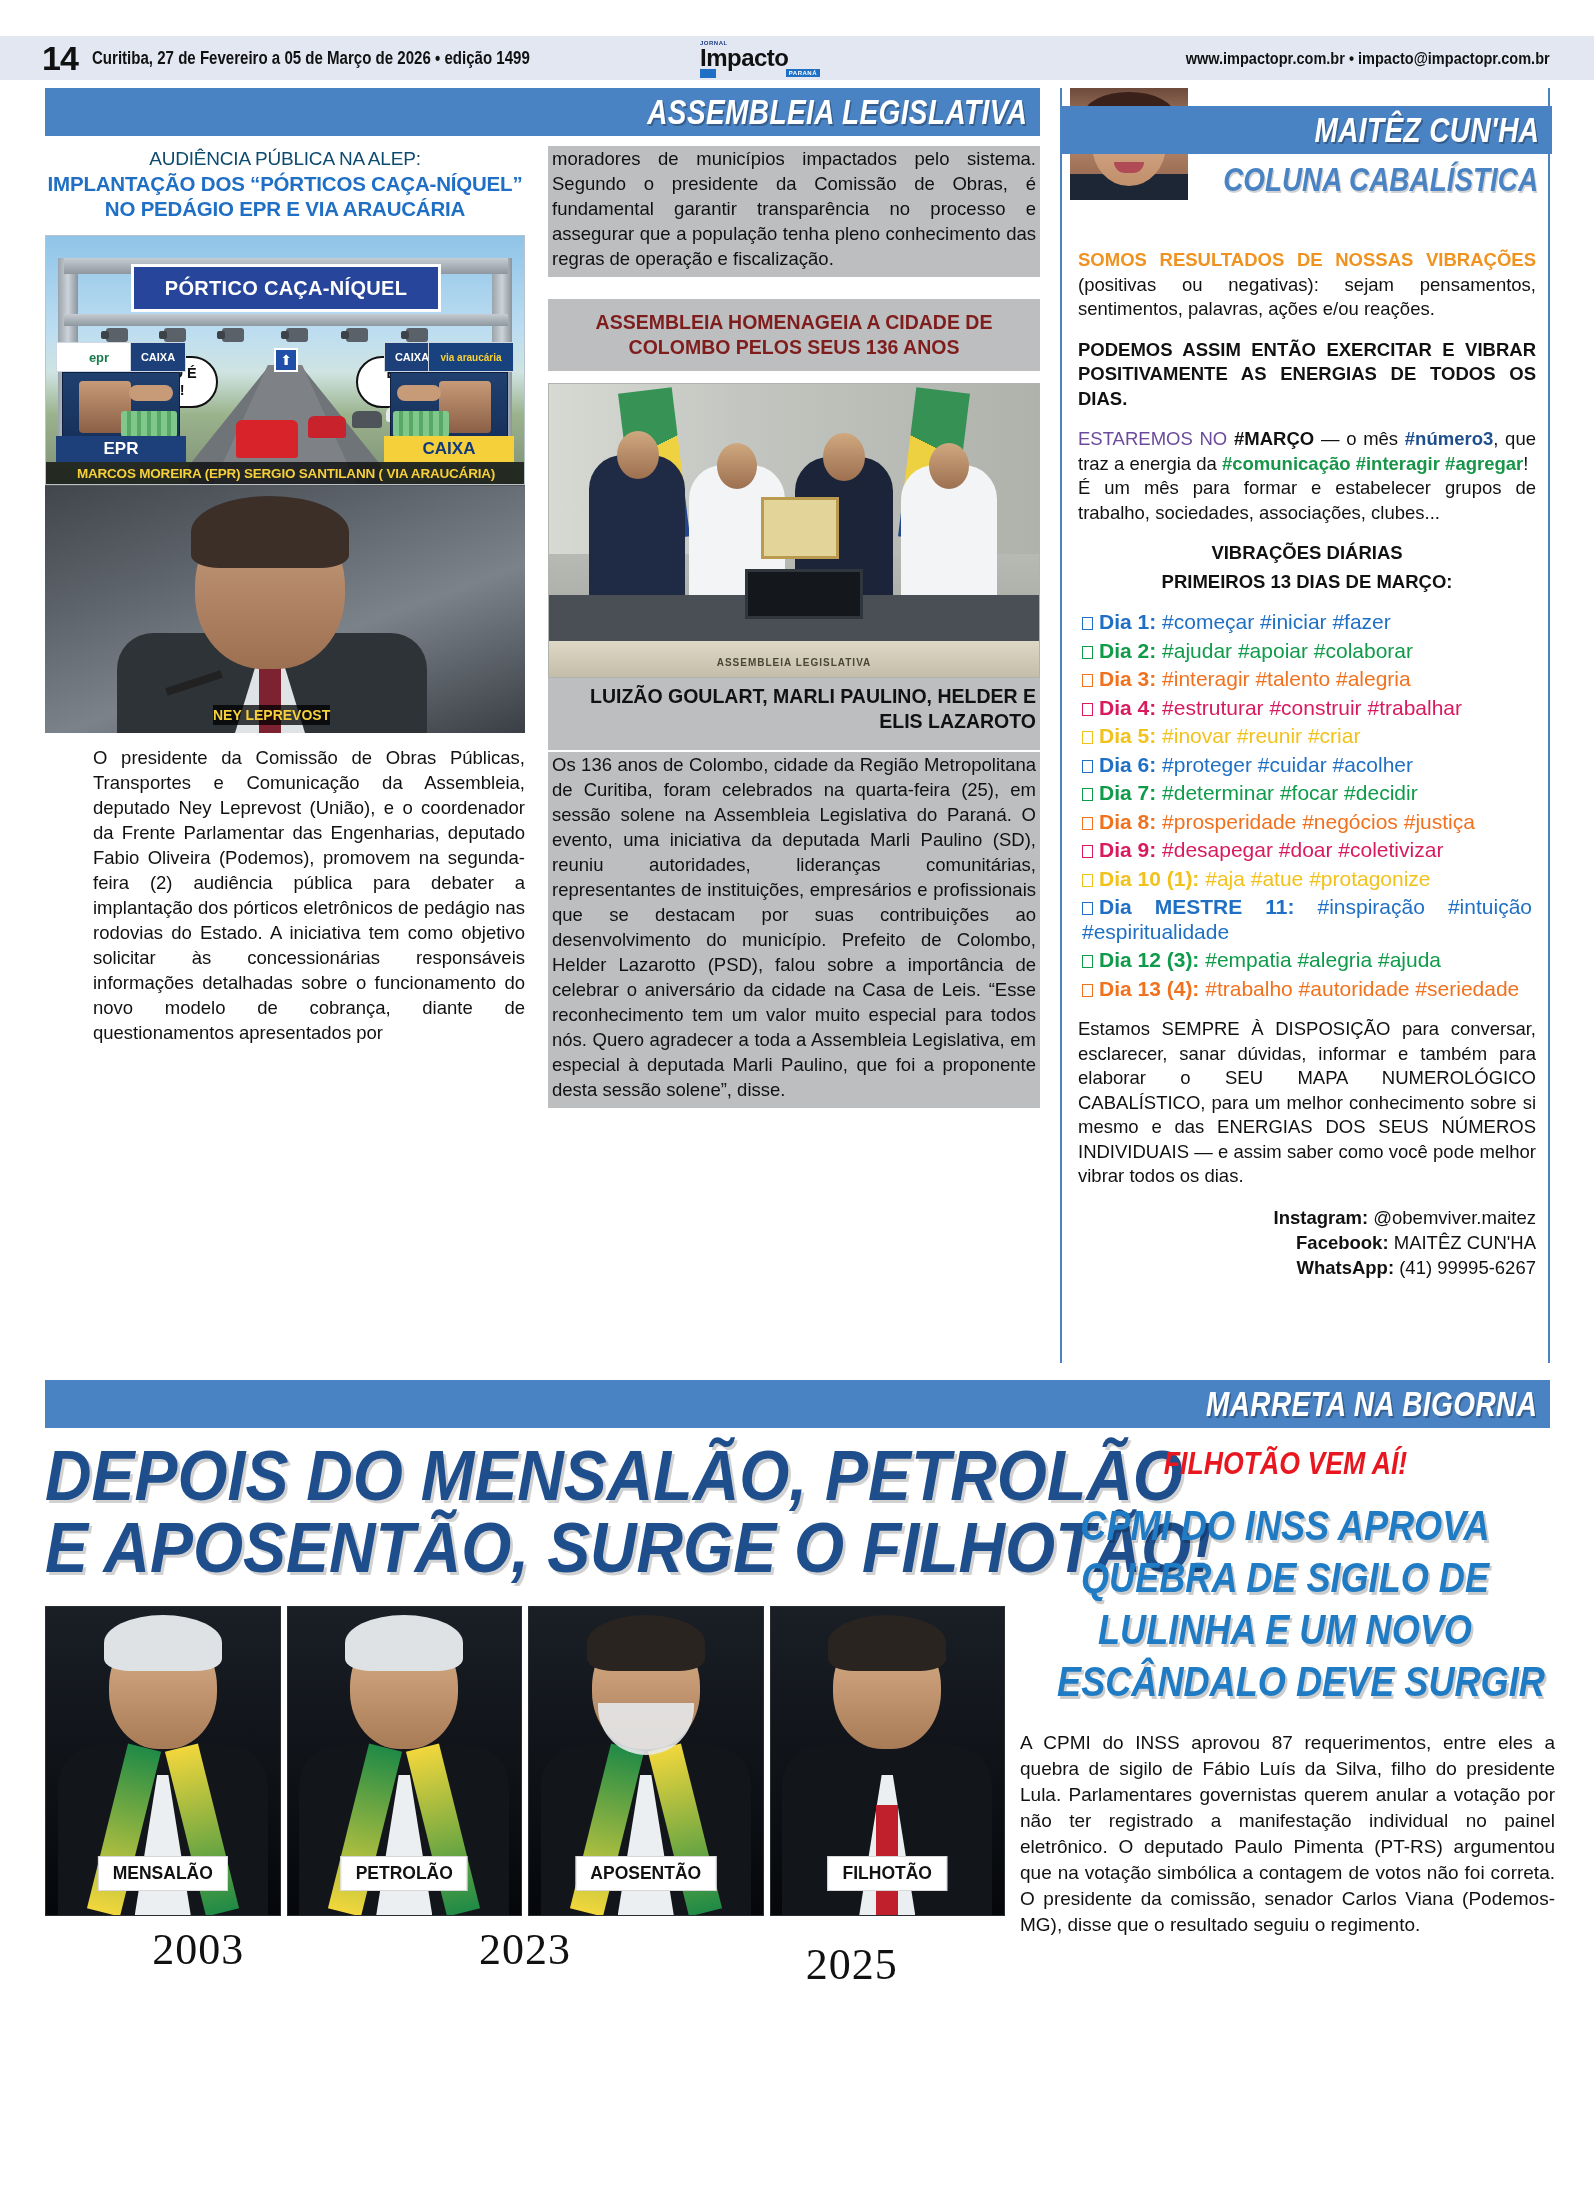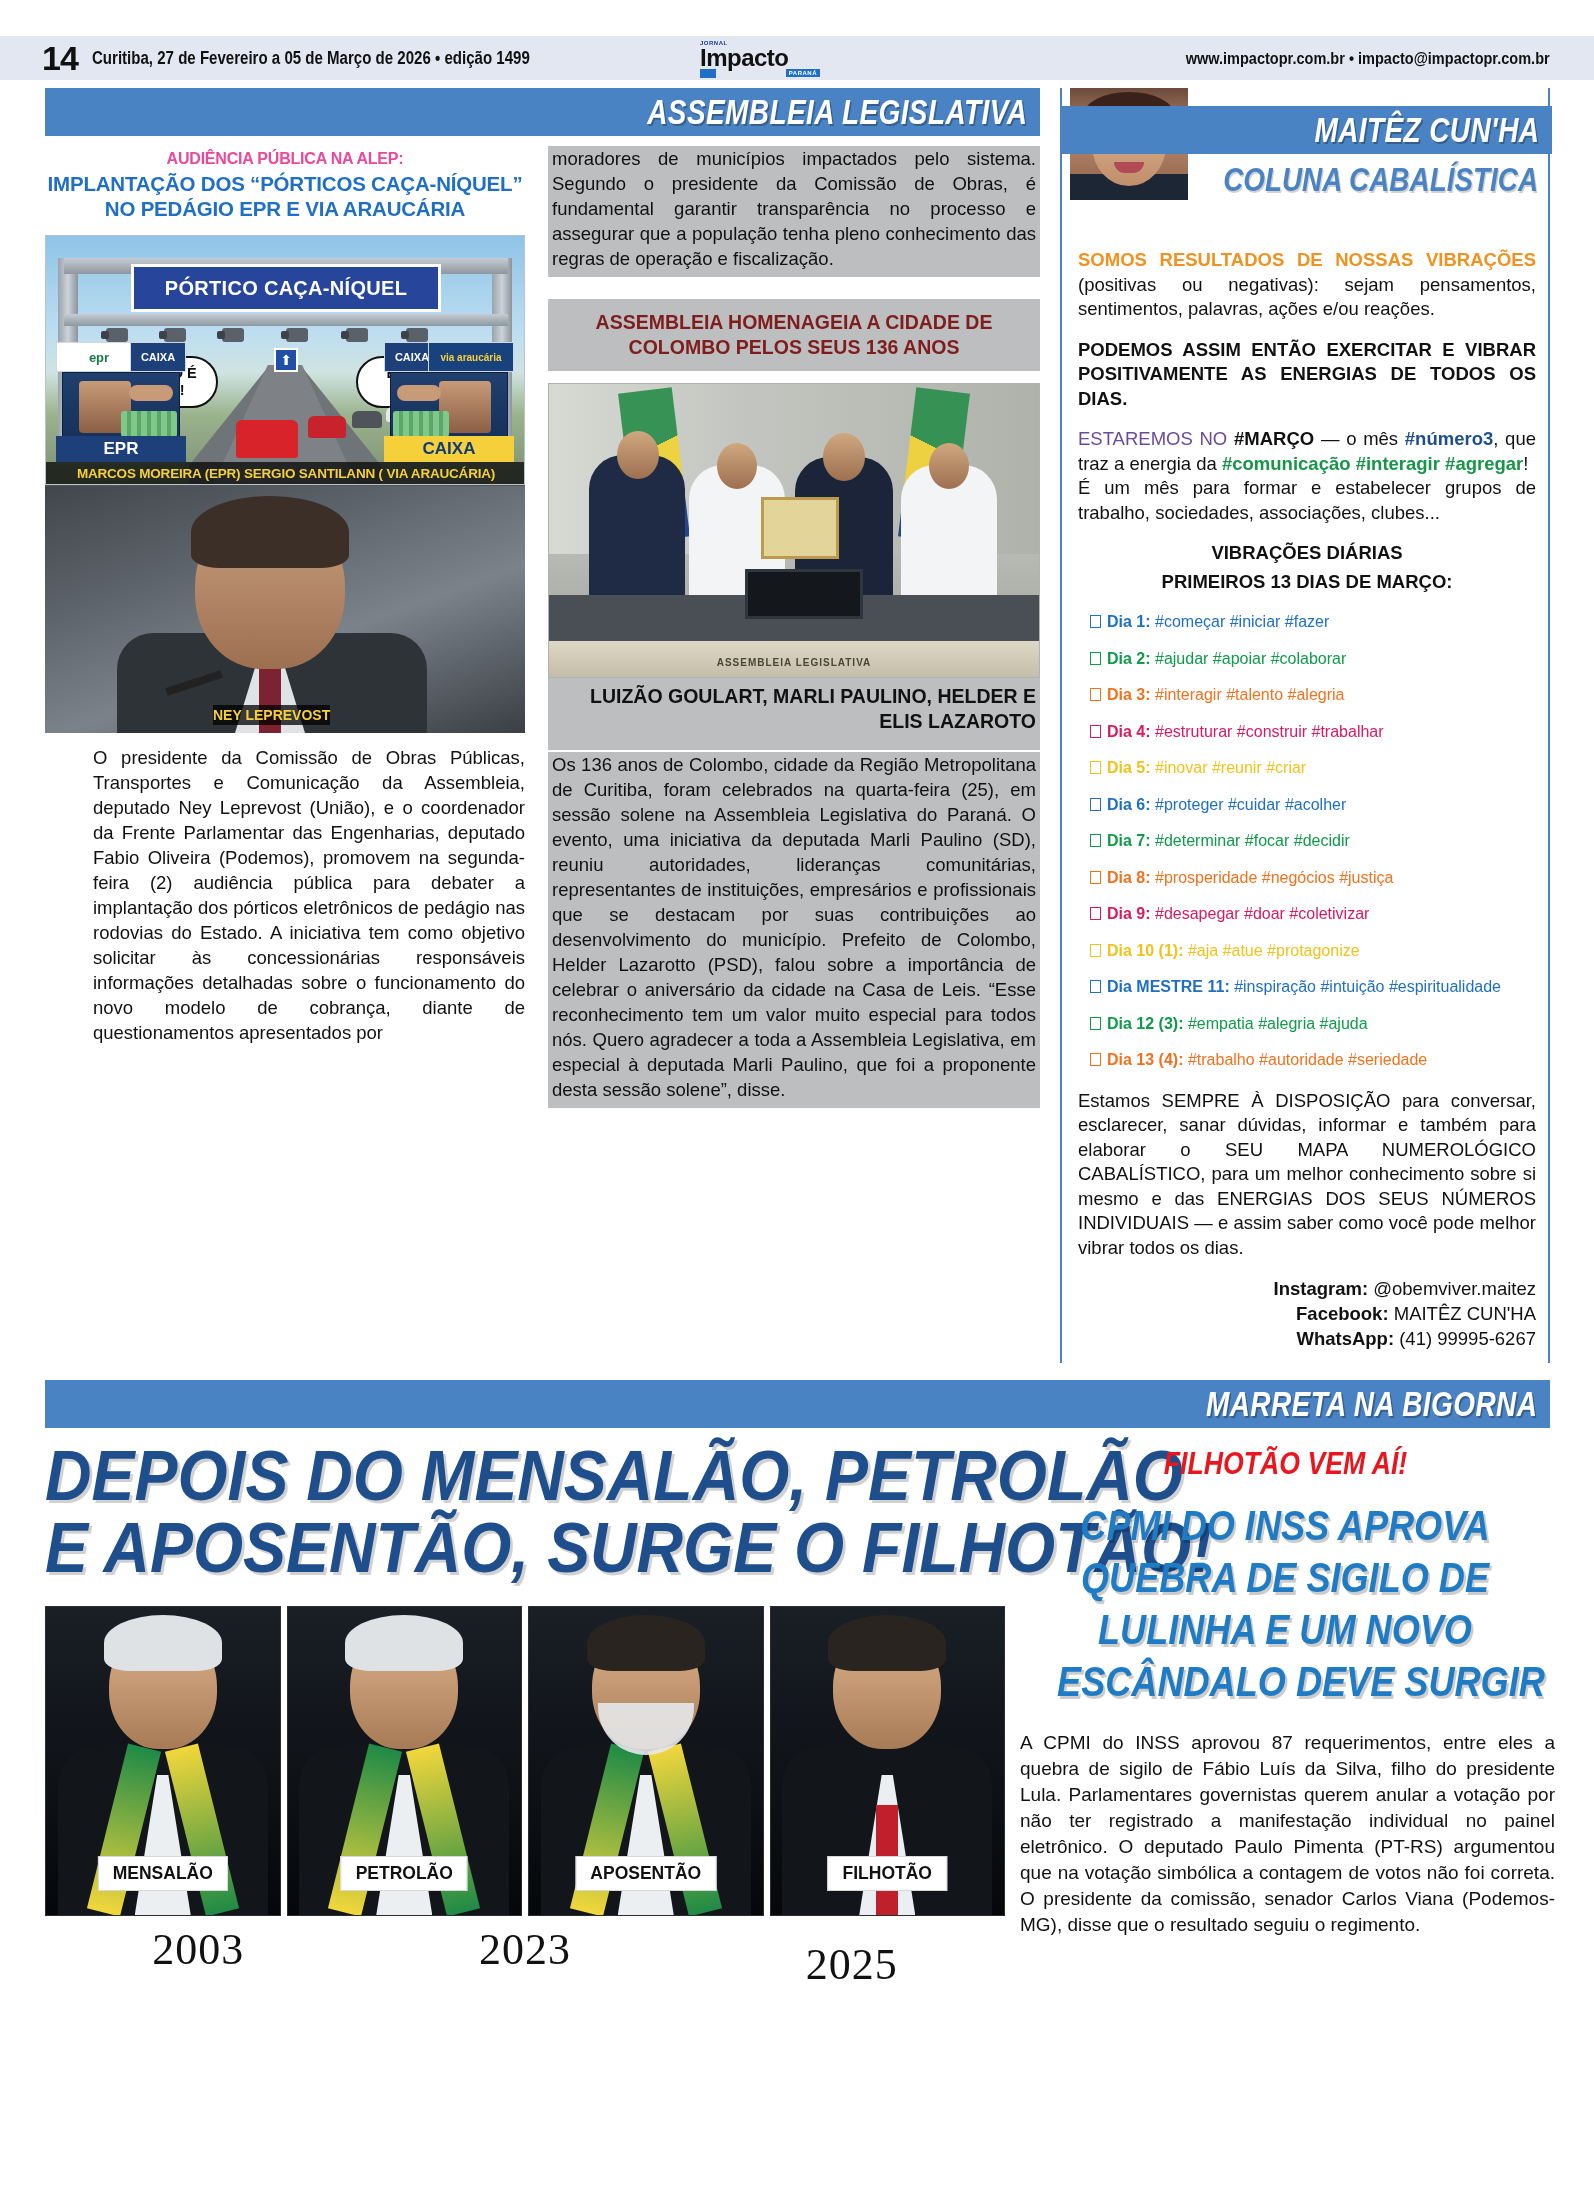--- a/index.html
+++ b/index.html
@@ -69,21 +69,21 @@
 
   .assem-banner { position:absolute; left:45px; top:0; width:995px; height:48px; }
 
   .col-left  { position:absolute; left:45px; top:58px; width:480px; }
   .col-mid   { position:absolute; left:548px; top:58px; width:492px; }
   .col-right { position:absolute; left:1060px; top:0px;  width:490px; height:1275px;
                border-left:2px solid #4a83c4; border-right:2px solid #4a83c4;}
 
   
   .hl-red {
-    color:#ec4899; font-weight:bold; font-size:16px; text-align:center;
+    color:#0c4a6e; font-weight:normal; font-size:19px; text-align:center;
     line-height:25px; letter-spacing:-0.2px;
   }
   .hl-blue {
     color:#1f6fc4; font-weight:bold; font-size:20.5px; text-align:center;
     line-height:25px; letter-spacing:-0.2px;
   }
 
   
   .cartoon {
     position:relative; width:480px; height:250px; margin-top:14px;
@@ -284,21 +284,21 @@
   .mz-body{ position:absolute; left:16px; top:160px; width:458px;
             font-size:18.5px; line-height:24.5px; color:#111; text-align:justify;}
   .mz-body p{ margin-bottom:16px; }
   .mz-orange{ color:#f0921f; font-weight:bold; }
   .mz-bold{ font-weight:bold; }
   .mz-purple{ color:#6a4a9c; }
   .mz-navy{ color:#1f4e8c; font-weight:bold; }
   .mz-green{ color:#179548; font-weight:bold; }
   .mz-center{ text-align:center; font-weight:bold; }
   .day-list{ list-style:none; }
-  .day-list li{ font-size:16px; line-height:24.5px; margin:12px; }
+  .day-list li{ font-size:21px; line-height:24.5px; margin:4px; }
   .day-box{ display:inline-block; width:11px; height:13px; border:1.6px solid currentColor;
             margin-right:6px; vertical-align:-1px;}
   .day-label{ font-weight:bold; }
   .mz-contact{ text-align:right; line-height:25px; }
 
   
   .marreta-banner{ position:absolute; left:45px; top:1380px; width:1505px; height:48px; }
   .bottom{ position:absolute; left:0; top:1440px; width:1594px; }
 
   .big-hl{

